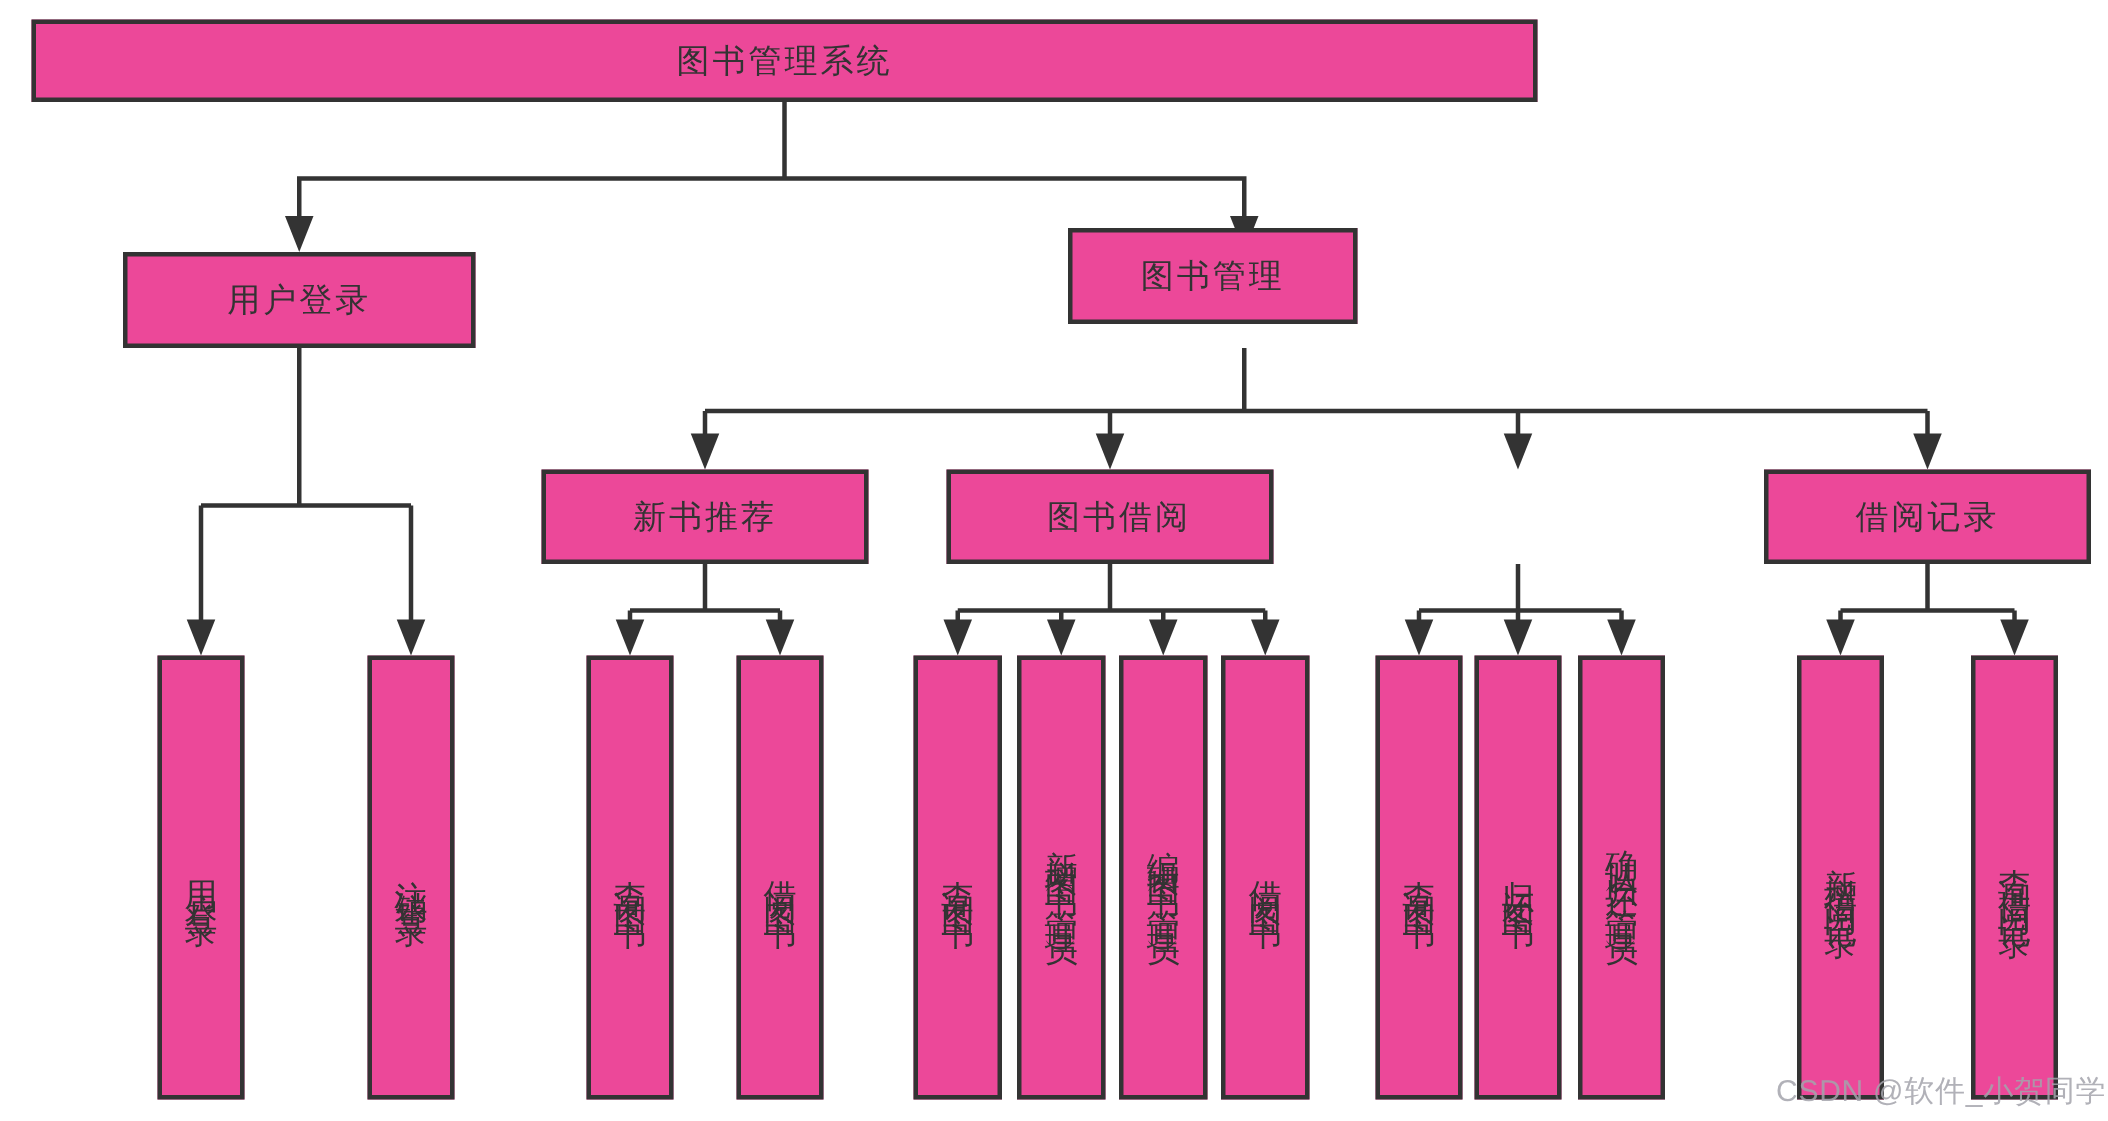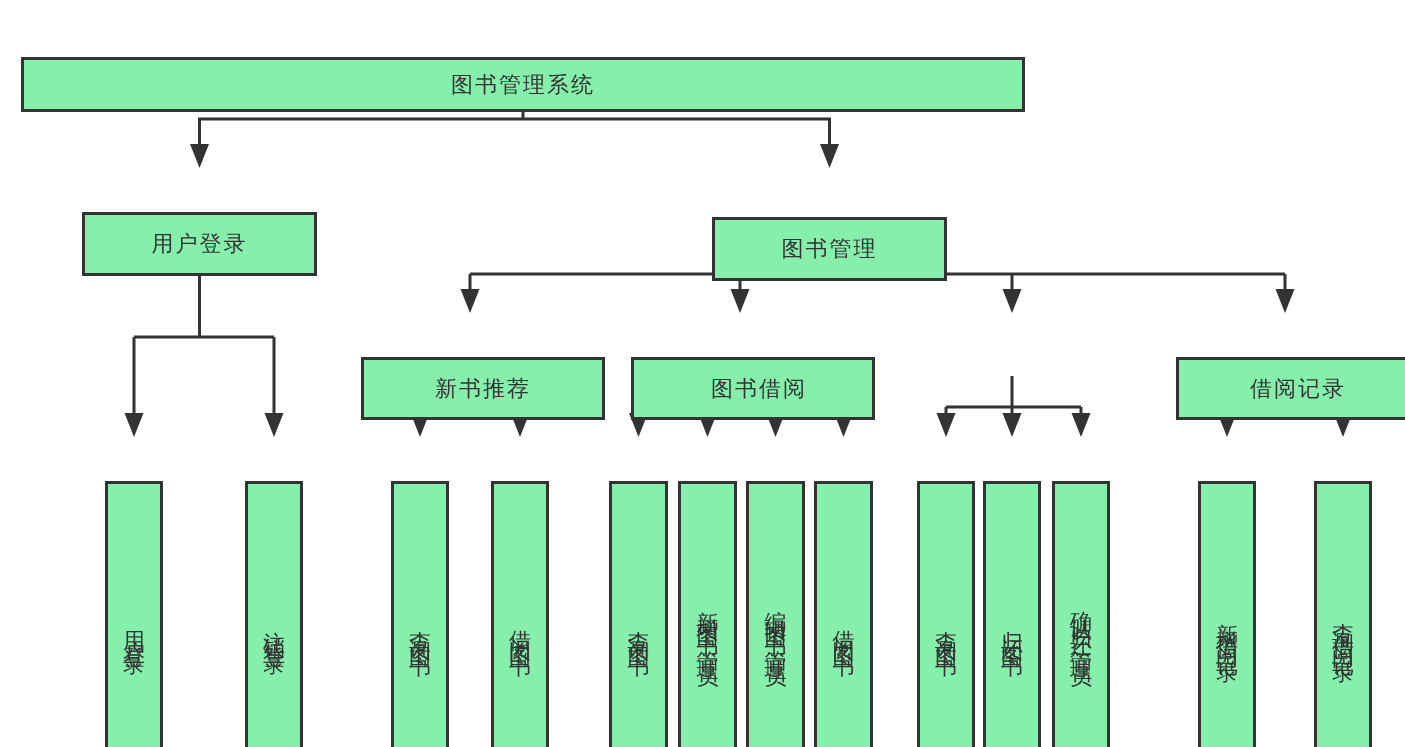--- a/index.html
+++ b/index.html
@@ -14,33 +14,32 @@
   #wires {
     position: absolute;
     left: 0; top: 0;
     width: 1405px; height: 747px;
     z-index: 1;
   }
   .node {
     position: absolute;
     box-sizing: border-box;
     border: 3px solid #333333;
-    background: #86efac;
+    background: #ec4899;
     display: flex;
     align-items: center;
     justify-content: center;
     color: #333333;
     z-index: 2;
-    margin-top: 44px;
   }
   .h-node { font-size: 22px; letter-spacing: 2px; }
   .root-node   { left: 21px;  top: 13px;  width: 1004px; height: 55px; }
   .l2a { left: 82px;  top: 168px; width: 235px; height: 64px; }
-  .l2b { left: 712px; top: 173px; width: 235px; height: 64px; font-family: Liberation Mono, monospace; }
-  .l3  { top: 313px; width: 244px; height: 63px; }
+  .l2b { left: 712px; top: 152px; width: 193px; height: 64px; font-family: Liberation Mono, monospace; }
+  .l3  { top: 313px; width: 218px; height: 63px; }
   .l3a { left: 361px; }
   .l3b { left: 631px; padding-left: 12px; }
   .l3c { left: 903px; }
   .l3d { left: 1176px; }
   .leaf {
     top: 437px; width: 58px; height: 296px;
     font-size: 22px;
   }
   .leaf > span {
     writing-mode: vertical-rl;
@@ -174,14 +173,15 @@
   <div class="node leaf lf11">
     <span>确认归还（管理员）</span>
   </div>
   <div class="node leaf lf12">
     <span>新增借阅记录</span>
   </div>
   <div class="node leaf lf13">
     <span>查询借阅记录</span>
   </div>
 
+  <div class="watermark">CSDN @软件_小贺同学</div>
 
 </div>
 
 </body></html>

